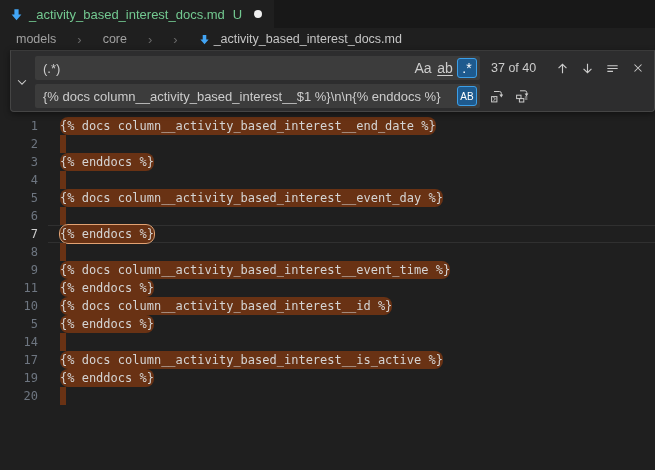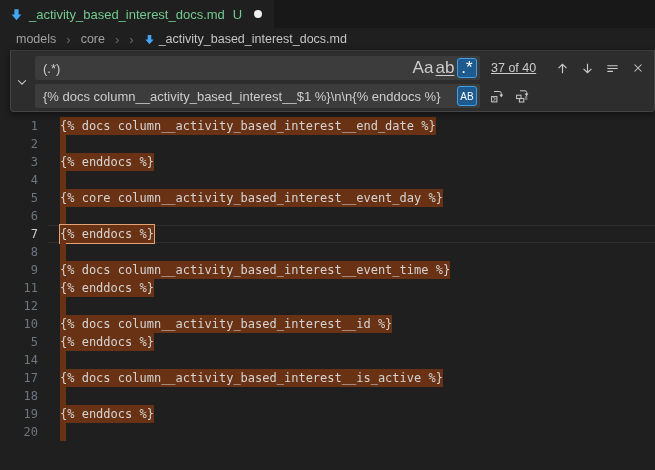--- a/index.html
+++ b/index.html
@@ -17,39 +17,39 @@
     background:#1f1f1f; padding:0 12px 0 10px;
     font-size:13px; cursor:pointer;
   }
   .tab-label { color:#73c991; }
   .tab-git { color:#73c991; margin-left:2px; }
   .tab-dot { width:8px; height:8px; border-radius:50%; background:#f0f0f0; margin-left:6px; }
   .file-icon { display:flex; align-items:center; }
   
   .breadcrumbs {
     height:22px; background:#1f1f1f; display:flex; align-items:center;
-    padding-left:16px; font-size:12.5px; color:#a0a0a0; gap:10px; white-space:nowrap;
+    padding-left:16px; font-size:12.5px; color:#a0a0a0; gap:21px; white-space:nowrap;
   }
   .crumb { cursor:pointer; }
   .crumb-sep { color:#6a6a6a; font-size:13px; }
   .crumb-file { color:#c5c5c5; display:flex; align-items:center; gap:4px; }
   
   .editor-lines {
     position:absolute; left:0; right:0; top:117px;
     font-family:"DejaVu Sans Mono", monospace;
     font-size:12px; line-height:18px; color:#d4d4d4;
   }
   .line-row { display:flex; height:18px; white-space:pre; }
   .ln {
     width:38px; flex:none; text-align:right;
     color:#6e7681; user-select:none;
   }
   .ln.cur { color:#cccccc; }
   .code { margin-left:22px; }
-  .match { background:#693214; display:inline-block; height:18px; }
+  .match { background:#693214; display:inline-block; height:18px;border-radius:8px; }
   .match.current { outline:1px solid #e2a273; outline-offset:0px; }
   .sliver { background:#693214; display:inline-block; width:6px; height:18px; vertical-align:top; }
   .cur-line-frame {
     position:absolute; left:48px; right:0; top:225px; height:18px;
     border-top:1px solid rgba(255,255,255,0.08);
     border-bottom:1px solid rgba(255,255,255,0.08);
     pointer-events:none;
   }
   
   .find-widget {
@@ -68,25 +68,25 @@
   .fw-input {
     width:445px; height:24px; background:#3c3c3c; border-radius:2px;
     display:flex; align-items:center; padding:0 3px 0 8px; gap:2px; cursor:text;
   }
   .input-text {
     flex:1; font-size:13px; color:#cccccc; white-space:pre;
     overflow:hidden; text-overflow:clip;
   }
   .opt {
     width:20px; height:20px; flex:none; display:flex; align-items:center; justify-content:center;
-    font-size:17px; color:#cccccc; border-radius:3px; border:1px solid transparent; cursor:pointer;
+    font-size:14px; color:#cccccc; border-radius:3px; border:1px solid transparent; cursor:pointer;
   }
   .opt.underlined { text-decoration:underline; text-underline-offset:2px; }
   .opt.active { background:#1e5a8e; border-color:#3c9fe8; color:#ffffff; }
-  .match-count { font-size:12.5px; color:#cccccc; margin-left:11px; white-space:nowrap;text-decoration:underline; }
+  .match-count { font-size:12.5px; color:#cccccc; margin-left:11px; white-space:nowrap; }
   .fw-actions { margin-left:auto; display:flex; gap:4px; margin-right:6px; }
   .abtn {
     width:21px; height:21px; display:flex; align-items:center; justify-content:center;
     border-radius:4px; cursor:pointer;
   }
   .rep-actions { display:flex; gap:4px; margin-left:6px; }
 </style>
 </head>
 <body>
 
@@ -118,32 +118,30 @@
     <span>_activity_based_interest_docs.md</span>
   </span>
 </div>
 
 <div class="cur-line-frame"></div>
 <div class="editor-lines" id="editor-lines">
     <div class="line-row"><div class="ln">1</div><div class="code"><span class="match">{% docs column__activity_based_interest__end_date %}</span></div></div>
     <div class="line-row"><div class="ln">2</div><div class="code"><span class="sliver"></span></div></div>
     <div class="line-row"><div class="ln">3</div><div class="code"><span class="match">{% enddocs %}</span></div></div>
     <div class="line-row"><div class="ln">4</div><div class="code"><span class="sliver"></span></div></div>
-    <div class="line-row"><div class="ln">5</div><div class="code"><span class="match">{% core column__activity_based_interest__event_day %}</span></div></div>
+    <div class="line-row"><div class="ln">5</div><div class="code"><span class="match">{% docs column__activity_based_interest__event_day %}</span></div></div>
     <div class="line-row"><div class="ln">6</div><div class="code"><span class="sliver"></span></div></div>
     <div class="line-row"><div class="ln cur">7</div><div class="code"><span class="match current">{% enddocs %}</span></div></div>
     <div class="line-row"><div class="ln">8</div><div class="code"><span class="sliver"></span></div></div>
     <div class="line-row"><div class="ln">9</div><div class="code"><span class="match">{% docs column__activity_based_interest__event_time %}</span></div></div>
     <div class="line-row"><div class="ln">11</div><div class="code"><span class="match">{% enddocs %}</span></div></div>
-    <div class="line-row"><div class="ln">12</div><div class="code"><span class="sliver"></span></div></div>
     <div class="line-row"><div class="ln">10</div><div class="code"><span class="match">{% docs column__activity_based_interest__id %}</span></div></div>
     <div class="line-row"><div class="ln">5</div><div class="code"><span class="match">{% enddocs %}</span></div></div>
     <div class="line-row"><div class="ln">14</div><div class="code"><span class="sliver"></span></div></div>
     <div class="line-row"><div class="ln">17</div><div class="code"><span class="match">{% docs column__activity_based_interest__is_active %}</span></div></div>
-    <div class="line-row"><div class="ln">18</div><div class="code"><span class="sliver"></span></div></div>
     <div class="line-row"><div class="ln">19</div><div class="code"><span class="match">{% enddocs %}</span></div></div>
     <div class="line-row"><div class="ln">20</div><div class="code"><span class="sliver"></span></div></div>
   </div>
 
 <div class="find-widget">
   <div class="collapse-btn">
     <svg width="14" height="14" viewBox="0 0 16 16">
         <path d="M3.5 6 8 10.5 12.5 6" fill="none" stroke="#cccccc" stroke-width="1.2"></path>
       </svg>
   </div>

